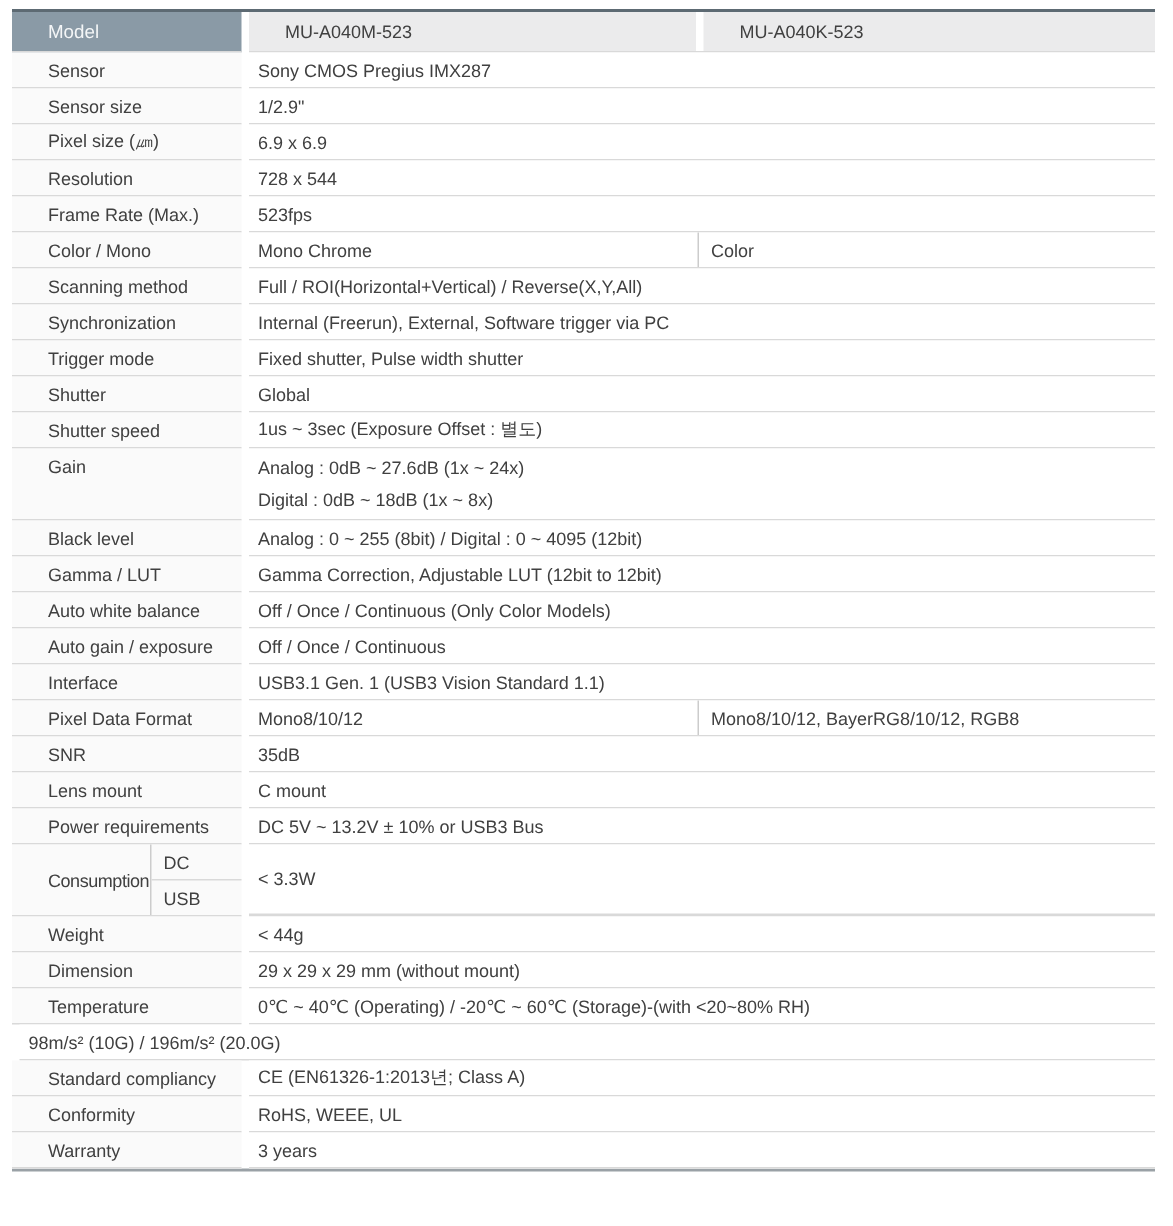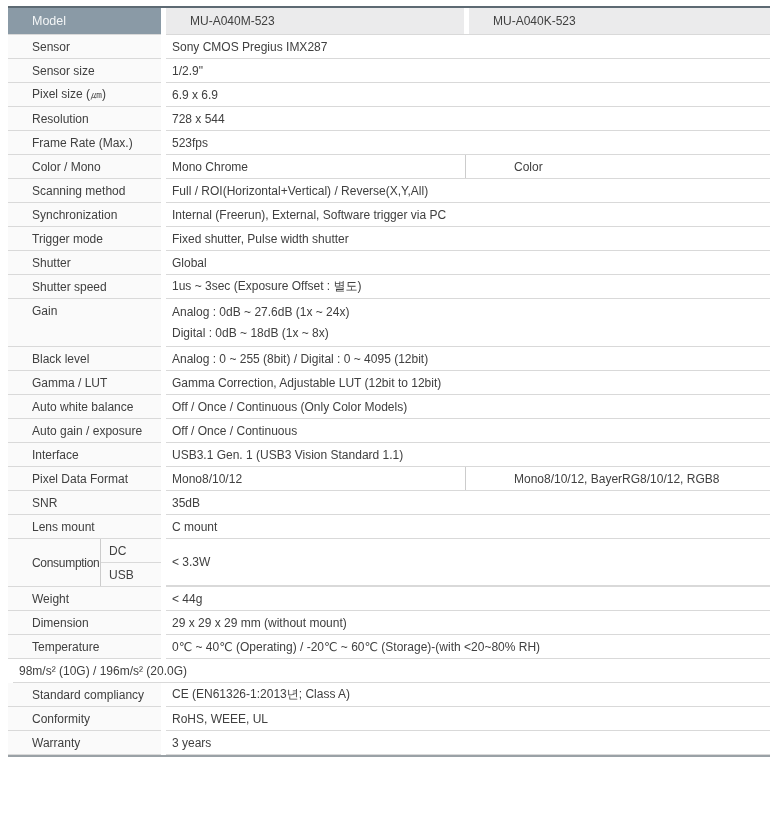--- a/index.html
+++ b/index.html
@@ -28,21 +28,21 @@
   .header .label-cell{background:var(--header-bg); color:var(--header-text); font-size:12.5px;}
   .header .value-cell{padding:0; background:transparent;}
   .header-split{display:flex; flex:1; height:100%;}
   .model-cell{display:flex; align-items:center; padding-left:24px; background:var(--model-cell-bg); height:100%;}
   .model-left{width:298px;}
   .model-gap{width:5px; background:#fff; height:100%;}
   .model-right{flex:1;}
   
   .split{padding:0;}
   .sub-left{width:300px; height:100%; display:flex; align-items:center; padding-left:6px; border-right:1px solid var(--divider);}
-  .sub-right{flex:1; height:100%; display:flex; align-items:center; padding-left:8px;margin-left:40px;}
+  .sub-right{flex:1; height:100%; display:flex; align-items:center; padding-left:8px;}
   
   .stack{flex-direction:column; align-items:flex-start; justify-content:space-around; padding-top:2px; padding-bottom:2px;}
   
   .wrap-cell{line-height:16px;}
   
   .consum-label-wrap{width:153px; background:var(--label-cell-bg); display:flex; border-bottom:1px solid var(--row-border);}
   .consum-main{width:92px; padding-left:24px; display:flex; align-items:center; font-size:12px; letter-spacing:-0.3px;}
   .consum-sub{flex:1; border-left:1px solid var(--divider); display:flex; flex-direction:column;}
   .consum-sub-row{flex:1; display:flex; align-items:center; padding-left:8px;}
   .consum-sub-row.first{border-bottom:1px solid var(--row-border);}
@@ -190,20 +190,25 @@
     <div class="cell value-cell">35dB</div>
   </div>
 
 
   <div class="row h1">
     <div class="cell label-cell">Lens mount</div>
     <div class="gutter"></div>
     <div class="cell value-cell">C mount</div>
   </div>
 
+  <div class="row h1">
+    <div class="cell label-cell">Power requirements</div>
+    <div class="gutter"></div>
+    <div class="cell value-cell">DC 5V ~ 13.2V ± 10% or USB3 Bus</div>
+  </div>
 
   <div class="row h2">
     <div class="consum-label-wrap">
       <div class="consum-main">Consumption</div>
       <div class="consum-sub">
         <div class="consum-sub-row first">DC</div>
         <div class="consum-sub-row">USB</div>
       </div>
     </div>
     <div class="gutter"></div>

